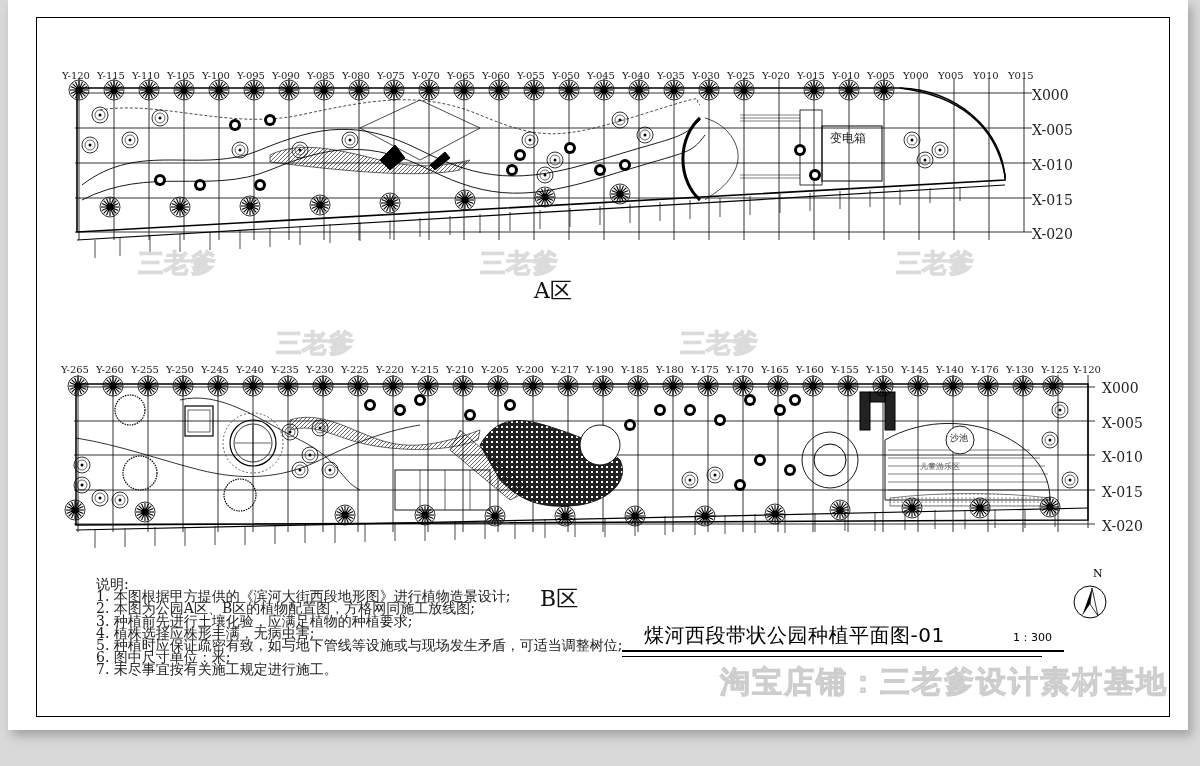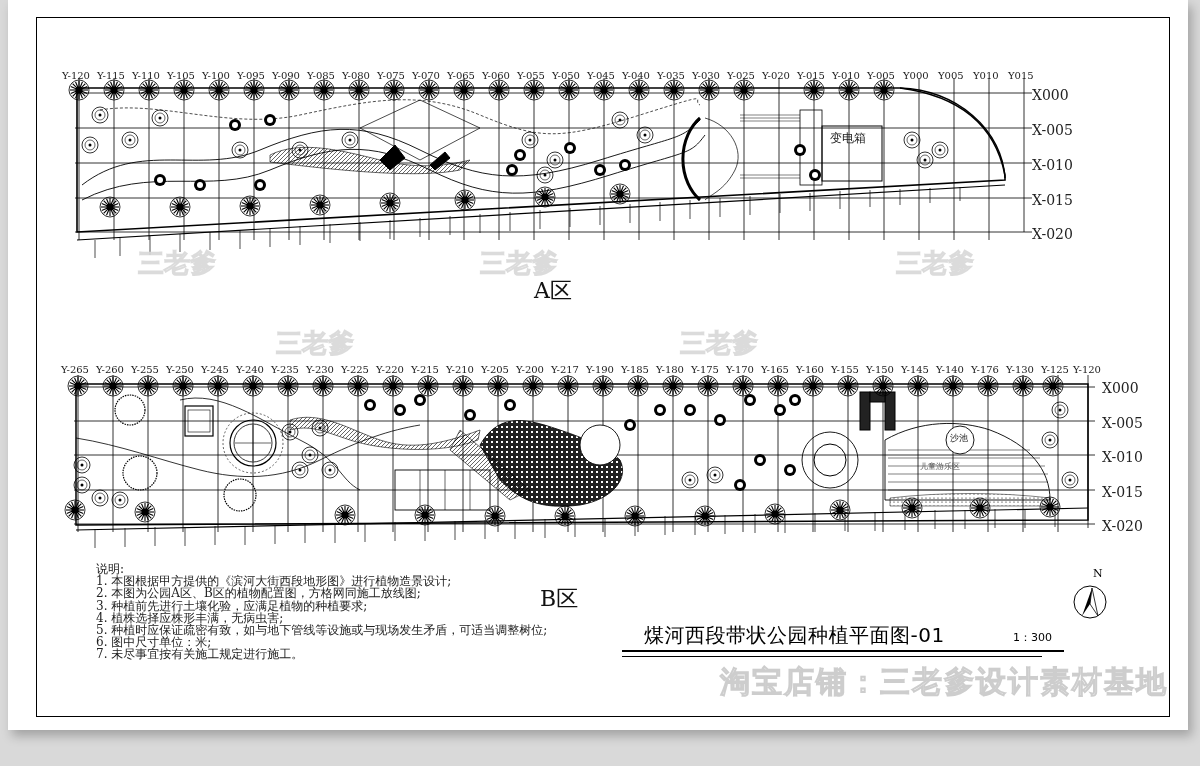--- a/index.html
+++ b/index.html
@@ -2,21 +2,21 @@
 <html><head>
 <meta charset="utf-8">
 <style>
   html, body { margin:0; padding:0; }
   body { width:1200px; height:766px; background:#d9d9d9; position:relative; overflow:hidden; font-family:"DejaVu Sans", sans-serif; }
   .sheet { position:absolute; left:8px; top:0; width:1180px; height:730px; background:#ffffff; box-shadow: 4px 6px 10px rgba(0,0,0,0.25); }
   .frame { position:absolute; left:36px; top:17px; width:1134px; height:700px; border:1.5px solid #000; box-sizing:border-box; }
   svg.plan { position:absolute; left:0; top:0; }
   .lbl { position:absolute; font-family:"DejaVu Serif", serif; font-size:10px; color:#222; white-space:nowrap; }
   .zone-label { position:absolute; font-family:"DejaVu Serif", serif; font-size:22px; color:#111;text-align:center; }
-  .notes { position:absolute; left:96px; top:563px; font-family:"DejaVu Serif", serif; font-size:12px; line-height:12.2px; color:#222; }
+  .notes { position:absolute; left:96px; top:578px; font-family:"DejaVu Serif", serif; font-size:14px; line-height:12.2px; color:#222; }
   .title { position:absolute; left:624px; top:622px; font-family:"DejaVu Sans", sans-serif; font-size:20px; color:#000; letter-spacing:0.5px;margin-left:20px; }
   .scale { position:absolute; left:1013px; top:630px; font-family:"DejaVu Sans", sans-serif; font-size:11px; color:#000; }
   .title-rule1 { position:absolute; left:622px; top:650px; width:442px; height:2px; background:#000; }
   .title-rule2 { position:absolute; left:622px; top:656px; width:420px; height:1px; background:#000; }
   .watermark { position:absolute; font-family:"DejaVu Sans", sans-serif; font-weight:bold; color:#fff; -webkit-text-stroke:1px #c8c8c8; opacity:0.9; }
   .wm-small { font-size:26px; color:rgba(255,255,255,0.6); -webkit-text-stroke:1px #d8d8d8; }
   .wm-big { font-size:30px; left:720px; top:662px; letter-spacing:2px; }
   .north { position:absolute; left:1072px; top:584px; width:36px; height:36px; }
   .north-n { position:absolute; left:1093px; top:567px; font-family:"DejaVu Serif", serif; font-size:11px; }
   .xlabel { position:absolute; font-family:"DejaVu Serif", serif; font-size:14px; color:#222; }

